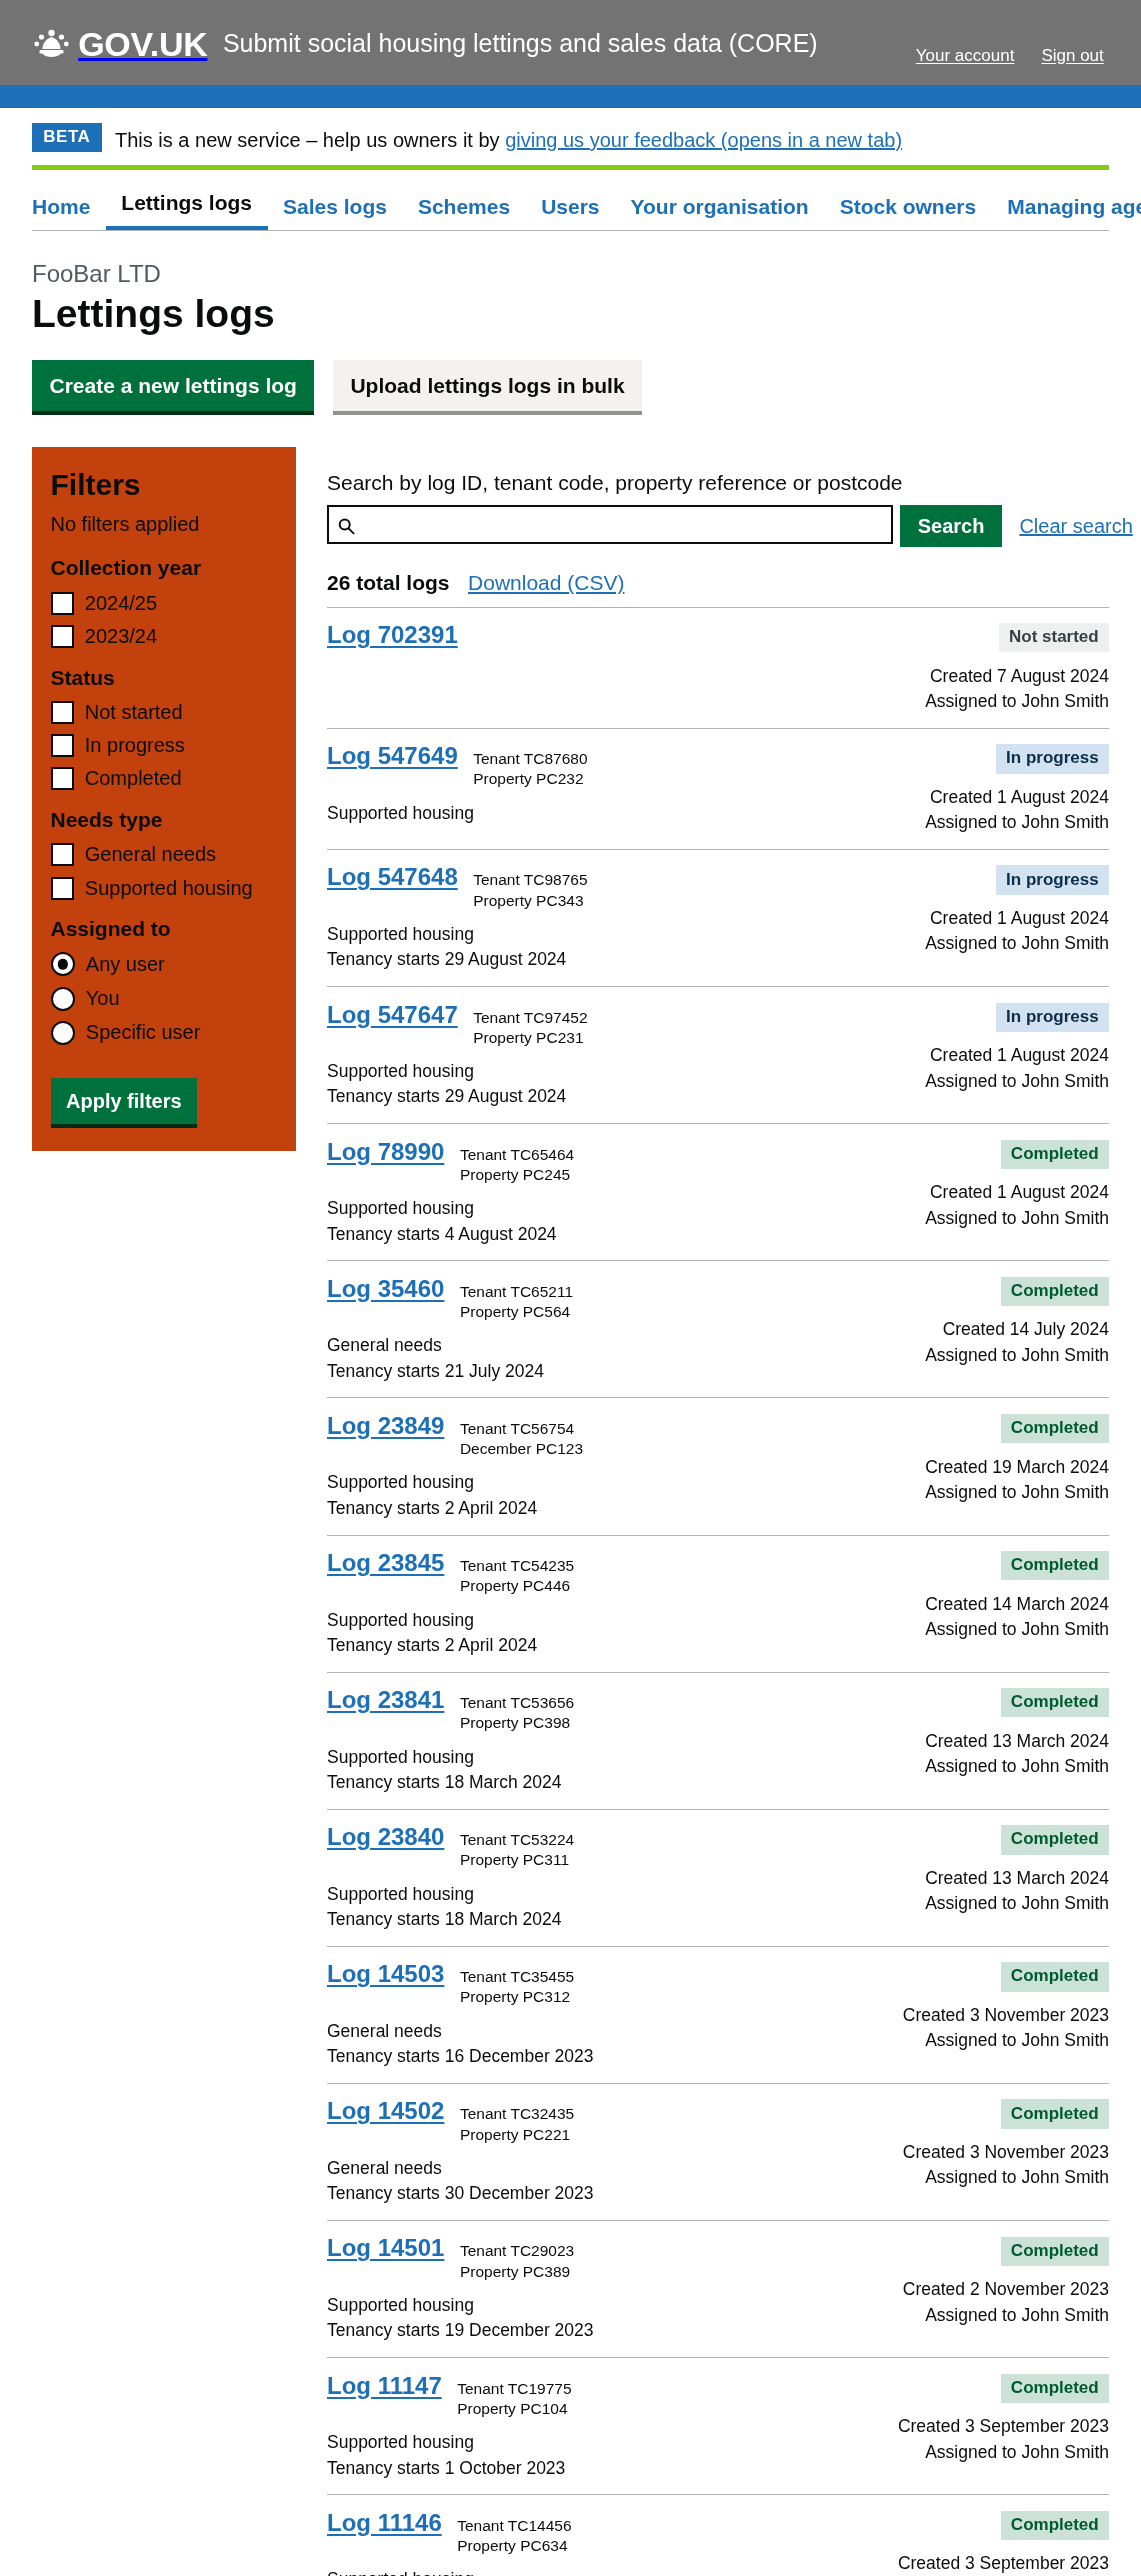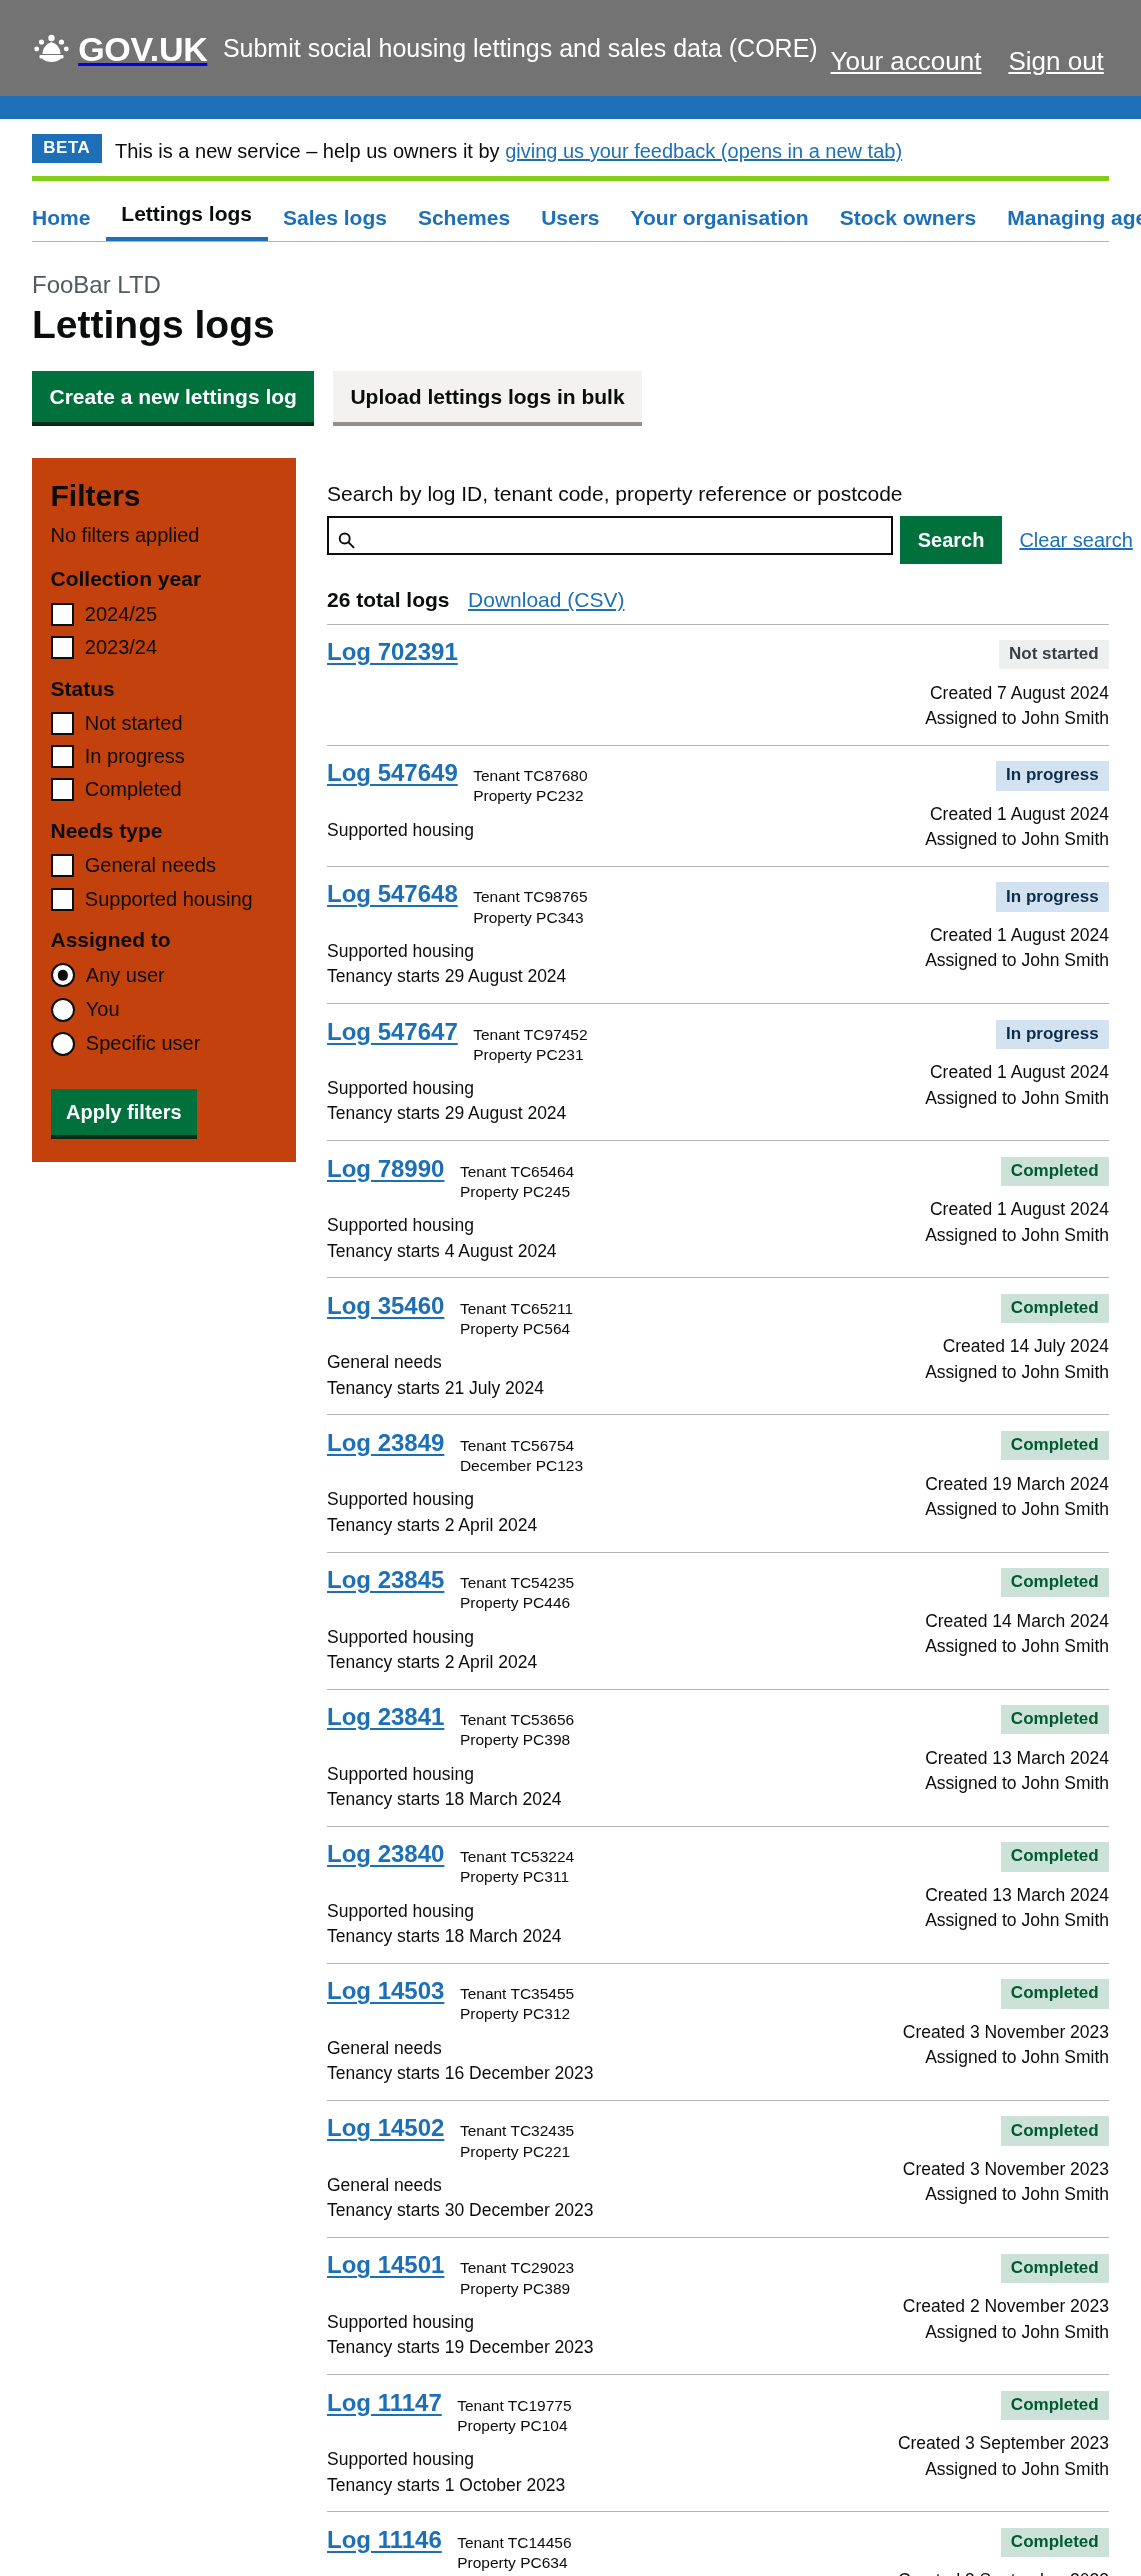--- a/index.html
+++ b/index.html
@@ -31,21 +31,21 @@
   }
   .service-name {
     font-size: 25px; color: #ffffff; margin-left: 15.5px; font-weight: normal;
     padding-bottom: 1px;
   }
   .header-right {
     margin-left: auto; display: flex; gap: 27px; align-items: center;
     padding-right: 5.2px;
   }
   .header-right a {
-    color: #ffffff; font-size: 26px; 
+    color: #ffffff; font-size: 17px; 
     text-underline-offset: 2.1px;
     margin-top: 24px;
   }
 
   
   .phase-banner {
     width: 1077px; margin: 0 auto;
     border-bottom: 5px solid #84cc16;
     padding: 14.4px 0 13.4px 0;
     display: flex; align-items: flex-end; gap: 13.4px;
@@ -142,21 +142,21 @@
     border: 2.1px solid #0b0c0c; background: #ffffff;
     font-size: 19.6px; padding: 3.1px 9.3px 3.1px 40px;
     font-family: "Liberation Sans", sans-serif;
   }
   .search-glyph {
     position: absolute; left: 10.3px; top: 50%; transform: translateY(-50%);
     width: 18.5px; height: 18.5px; pointer-events: none;
   }
   .search-btn {
     background: #00703c; color: #ffffff; font-size: 20px; font-weight: bold;
-    border: none; padding: 0 17.5px; height: 48px; margin-left: 7.2px; cursor: pointer;
+    border: none; padding: 0 17.5px; height: 42px; margin-left: 7.2px; cursor: pointer;
   }
   .clear-link {
     font-size: 20px; color: #1d70b8; text-decoration: underline;
     align-self: center; margin-left: 17.5px; white-space: nowrap;
   }
   .totals-row {
     display: flex; align-items: baseline; gap: 18.5px;
     font-size: 21px; margin-bottom: 11.3px;
   }
   .totals-row .count { font-weight: bold; }

